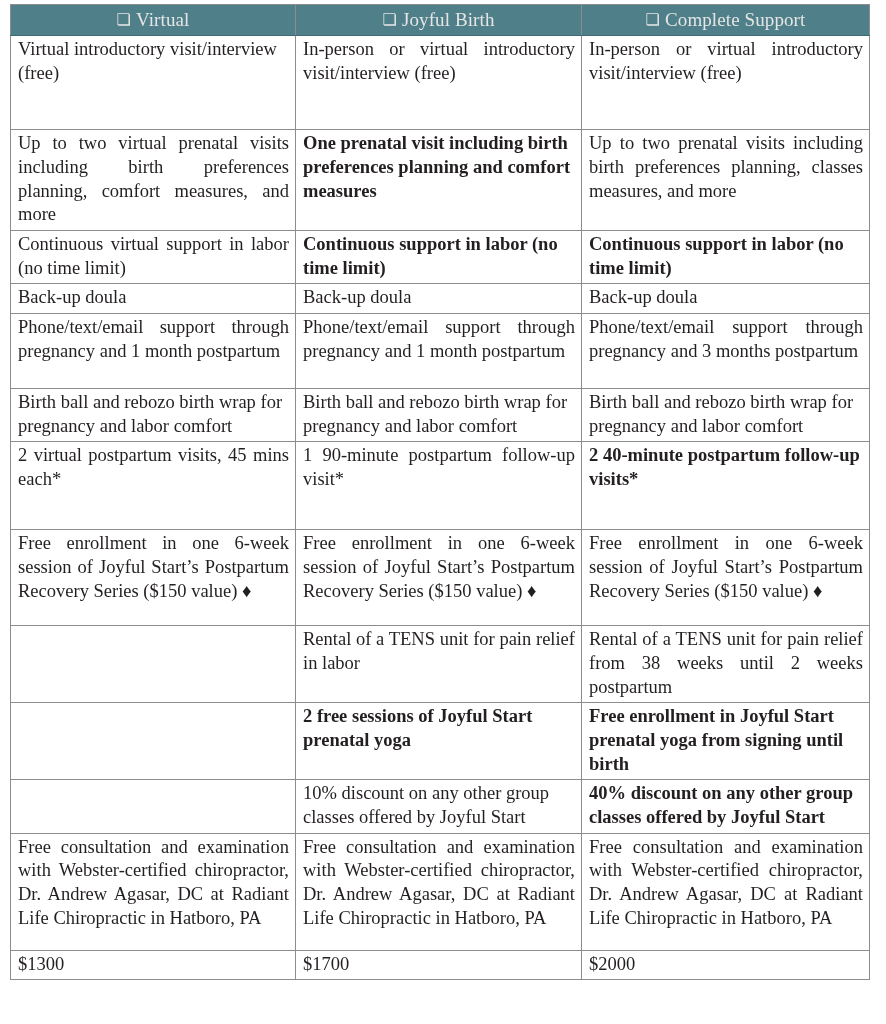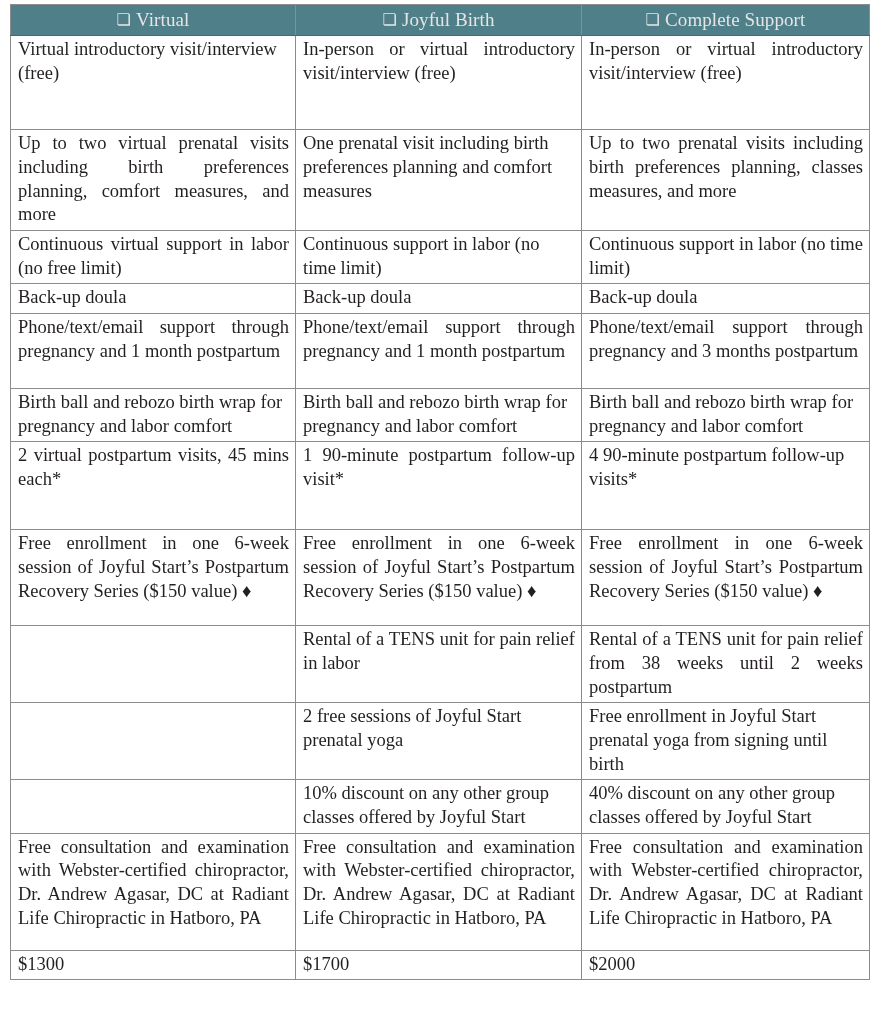--- a/index.html
+++ b/index.html
@@ -58,21 +58,21 @@
     padding: 2px 6px 3px 7px;
     font-size: 18.5px;
     line-height: 1.28;
     vertical-align: top;
     color: #231f20;
     word-spacing: 0;
     hyphens: manual;
   }
   td.j { text-align: justify; text-justify: inter-word; }
   td.l { text-align: left; }
-  td.b { font-weight: normal; }
+  td.b { font-weight: bold; }
   td.empty { }
 </style>
 </head>
 <body>
 
 <div class="page">
 
   <table class="compare">
     <colgroup>
       <col class="c1">
@@ -100,21 +100,21 @@
         <td class="j">In-person or virtual introductory visit/interview (free)</td>
       </tr>
 
       <tr style="height:88px">
         <td class="j">Up to two virtual prenatal visits including birth preferences planning, comfort measures, and more</td>
         <td class="l b">One prenatal visit including birth preferences planning and comfort measures</td>
         <td class="j">Up to two prenatal visits including birth preferences planning, classes measures, and more</td>
       </tr>
 
       <tr style="height:50px">
-        <td class="j">Continuous virtual support in labor (no free limit)</td>
+        <td class="j">Continuous virtual support in labor (no time limit)</td>
         <td class="l b">Continuous support in labor (no time limit)</td>
         <td class="l b">Continuous support in labor (no time limit)</td>
       </tr>
 
       <tr style="height:26px">
         <td class="l">Back-up doula</td>
         <td class="l">Back-up doula</td>
         <td class="l">Back-up doula</td>
       </tr>
 
@@ -126,21 +126,21 @@
 
       <tr style="height:50px">
         <td class="l">Birth ball and rebozo birth wrap for pregnancy and labor comfort</td>
         <td class="l">Birth ball and rebozo birth wrap for pregnancy and labor comfort</td>
         <td class="l">Birth ball and rebozo birth wrap for pregnancy and labor comfort</td>
       </tr>
 
       <tr style="height:88px">
         <td class="j">2 virtual postpartum visits, 45 mins each*</td>
         <td class="j">1 90-minute postpartum follow-up visit*</td>
-        <td class="l b">4 90-minute postpartum follow-up visits*</td>
+        <td class="l b">2 40-minute postpartum follow-up visits*</td>
       </tr>
 
       <tr style="height:96px">
         <td class="j">Free enrollment in one 6-week session of Joyful Start’s Postpartum Recovery Series ($150 value) ♦</td>
         <td class="j">Free enrollment in one 6-week session of Joyful Start’s Postpartum Recovery Series ($150 value) ♦</td>
         <td class="j">Free enrollment in one 6-week session of Joyful Start’s Postpartum Recovery Series ($150 value) ♦</td>
       </tr>
 
 
       <tr style="height:74px">

